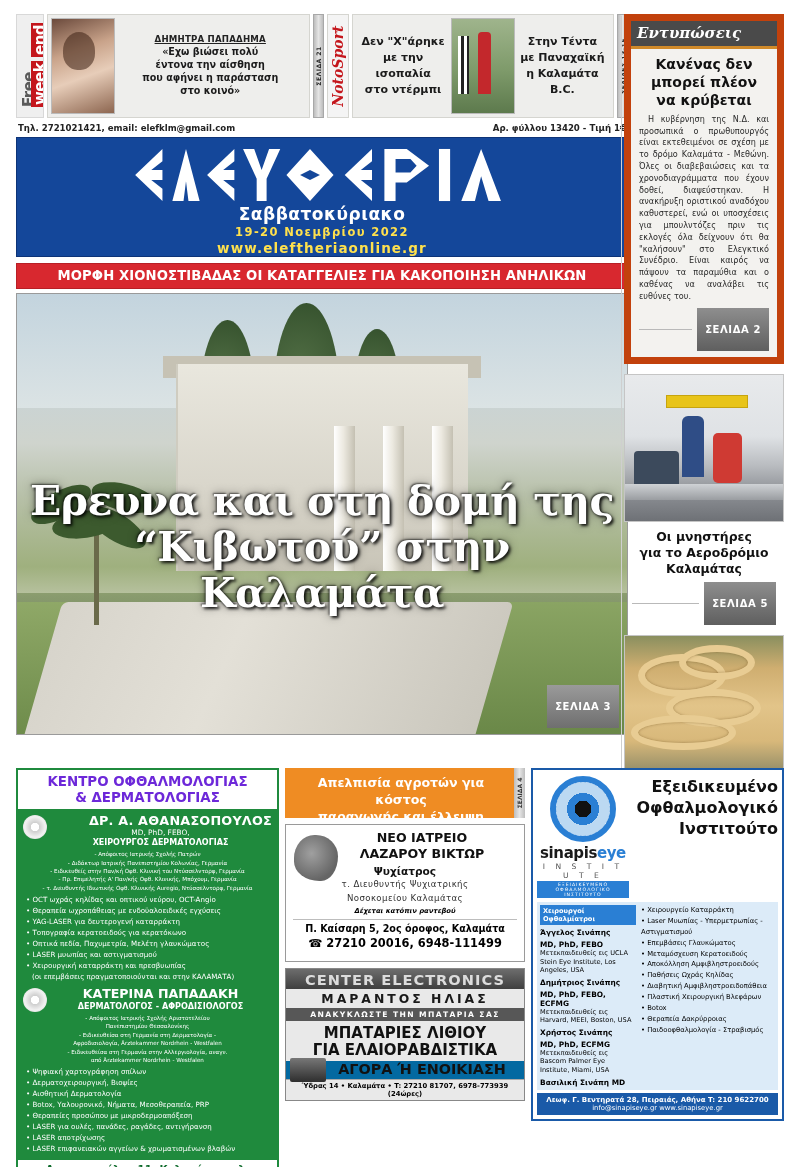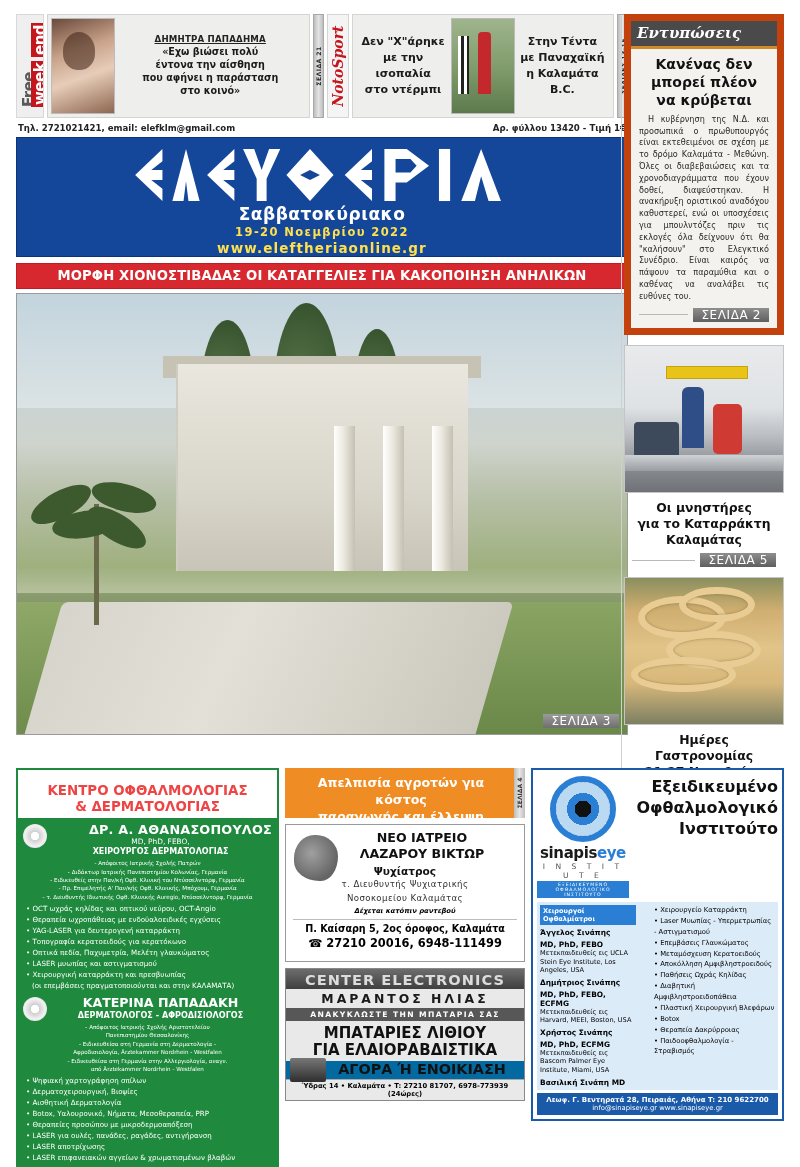--- a/index.html
+++ b/index.html
@@ -172,22 +172,22 @@
   .headline {
     color: #fff; font-family: "DejaVu Serif", serif;
     font-weight: bold; font-size: 41px; line-height: 1.12;
     text-shadow: 2px 2px 3px rgba(0,0,0,.85), -1px -1px 2px rgba(0,0,0,.6),
                  0 0 10px rgba(0,0,0,.5);
     letter-spacing: -.5px;
   }
   .page-pill {
     position: absolute; right: 8px; bottom: 6px;
     background: linear-gradient(180deg,#9a9a9a,#6f6f6f);
-    color: #fff; font-size: 12px; font-weight: normal;
-    padding: 0 8px; letter-spacing: .6px;
+    color: #fff; font-size: 10px; font-weight: bold;
+    padding: 16px 8px; letter-spacing: .6px;
   }
   .page-pill.dark { background: linear-gradient(180deg,#8e8e8e,#5f5f5f); }
 
   
   .rail {
     position: absolute; right: 16px; top: 14px; width: 160px;
   }
   .rail-sep {
     position: absolute; right: 178px; top: 16px;
     width: 1px; height: 790px; background: #cfcfcf;
@@ -250,22 +250,22 @@
     position: absolute; left: 16px; top: 768px; width: 768px;
     display: flex; gap: 6px; align-items: flex-start;
   }
   .ad-col-left  { width: 263px; }
   .ad-col-mid   { width: 240px; }
   .ad-col-right { width: 253px; }
 
   
   .ad-green { border: 2px solid #1f8a3d; background: #fff; }
   .ag-head {
-    background: #fff; color: #ef4444; text-align: center;
-    font-weight: bold; font-size: 13.4px; line-height: 1.2; padding: 13px 2px 3px 2px;
+    background: #fff; color: #6d28d9; text-align: center;
+    font-weight: bold; font-size: 13.4px; line-height: 1.2; padding: 4px 2px 3px 2px;
   }
   .ag-block { background: #1f8a3d; color: #fff; padding: 4px 5px 5px 5px; }
   .ag-doc {
     text-align: right; font-weight: bold; font-size: 12.8px;
     letter-spacing: .2px; margin-left: 26px;
   }
   .ag-doc-sub { text-align: center; font-size: 7.4px; margin-left: 26px; }
   .ag-doc-sub.b { font-weight: bold; font-size: 8px; margin-top: 1px; }
   .ag-cred { font-size: 5.6px; line-height: 1.5; text-align: center;
     margin-top: 3px; }
@@ -359,21 +359,21 @@
     border: 6px solid #2a7fd4; box-sizing: content-box;
   }
   .sin-word { font-size: 15px; font-weight: bold; color: #1a1a1a;
     letter-spacing: -.4px; margin-top: 2px; }
   .sin-word em { font-style: normal; color: #2a7fd4; }
   .sin-inst { font-size: 7.6px; letter-spacing: 4px; color: #555; }
   .sin-rule { background:#2a7fd4; color:#fff; font-size: 4.6px;
     letter-spacing: 1px; padding: 1px 0; margin-top: 1px; }
   .sin-title { flex: 1; text-align: right; font-size: 16px; font-weight: bold;
     line-height: 1.32; color: #111; padding-top: 2px; }
-  .sin-cols { display: flex; gap: 18px; margin-top: 4px;
+  .sin-cols { display: flex; gap: 5px; margin-top: 4px;
     background: #dcebf8; padding: 3px; }
   .sin-left { width: 96px; }
   .sin-badge { background: #2a7fd4; color: #fff; font-weight: bold;
     font-size: 6.6px; padding: 2px 3px; text-align: left; }
   .sin-doc { font-weight: bold; font-size: 7.4px; margin-top: 3px; }
   .sin-doc-sub { font-size: 6.6px; line-height: 1.3; }
   .sin-right { flex: 1; font-size: 6.8px; line-height: 1.6; }
   .sin-right div::before { content: "• "; }
   .sin-foot { background: #1a5aa8; color: #fff; text-align: center;
     font-size: 7px; font-weight: bold; padding: 3px 0; margin-top: 3px; }
@@ -484,20 +484,24 @@
     <div class="lp-lawn2"></div>
     <div class="lp-path"></div>
     <div class="lp-palm">
       <i></i>
       <b style="left:-6%;top:2%;transform:rotate(-28deg)"></b>
       <b style="left:46%;top:-2%;transform:rotate(14deg)"></b>
       <b style="left:14%;top:14%;transform:rotate(-8deg)"></b>
       <b style="left:40%;top:16%;transform:rotate(32deg)"></b>
     </div>
 
+    <div class="headline-wrap">
+      <div class="headline">Ερευνα και στη δομή της</div>
+      <div class="headline">“Κιβωτού” στην Καλαμάτα</div>
+    </div>
 
     <div class="page-pill">ΣΕΛΙΔΑ 3</div>
   </div>
 
   <div class="rail-sep"></div>
   <div class="rail">
 
     <div class="opinion-box">
       <div class="opinion-head">Εντυπώσεις</div>
       <div class="opinion-title">
@@ -515,21 +519,21 @@
     <div class="rail-item">
       <div class="rail-photo ph-airport">
         <div class="sign"></div>
         <div class="pers"></div>
         <div class="bag2"></div>
         <div class="bag1"></div>
         <div class="belt"></div>
       </div>
       <div class="rail-caption">
         <div>Οι μνηστήρες</div>
-        <div>για το Καταρράκτη</div>
+        <div>για το Αεροδρόμιο</div>
         <div>Καλαμάτας</div>
       </div>
       <div class="rail-pill-row">
         <div class="rail-rule"></div>
         <div class="page-pill dark" style="position:static">ΣΕΛΙΔΑ 5</div>
       </div>
     </div>
 
     <div class="rail-item">
       <div class="rail-photo ph-food">

